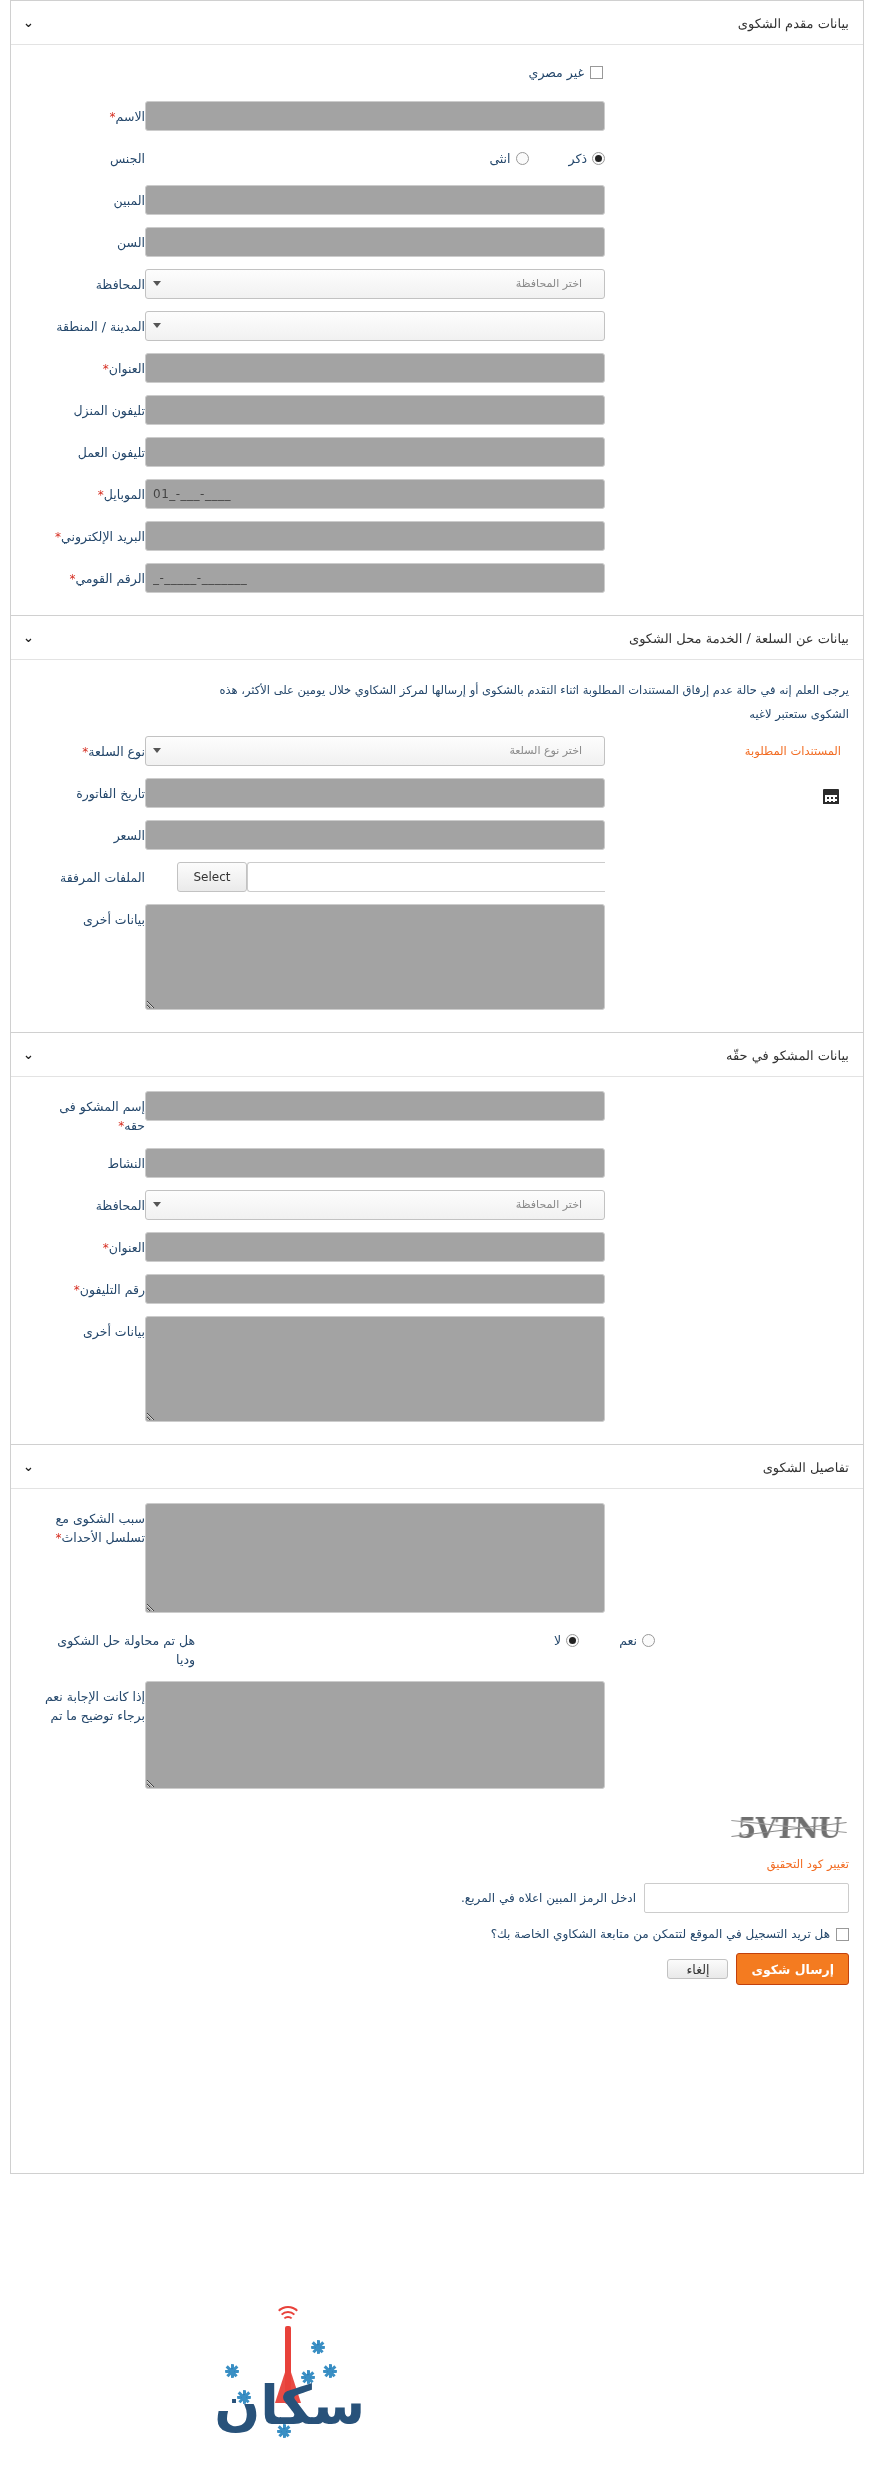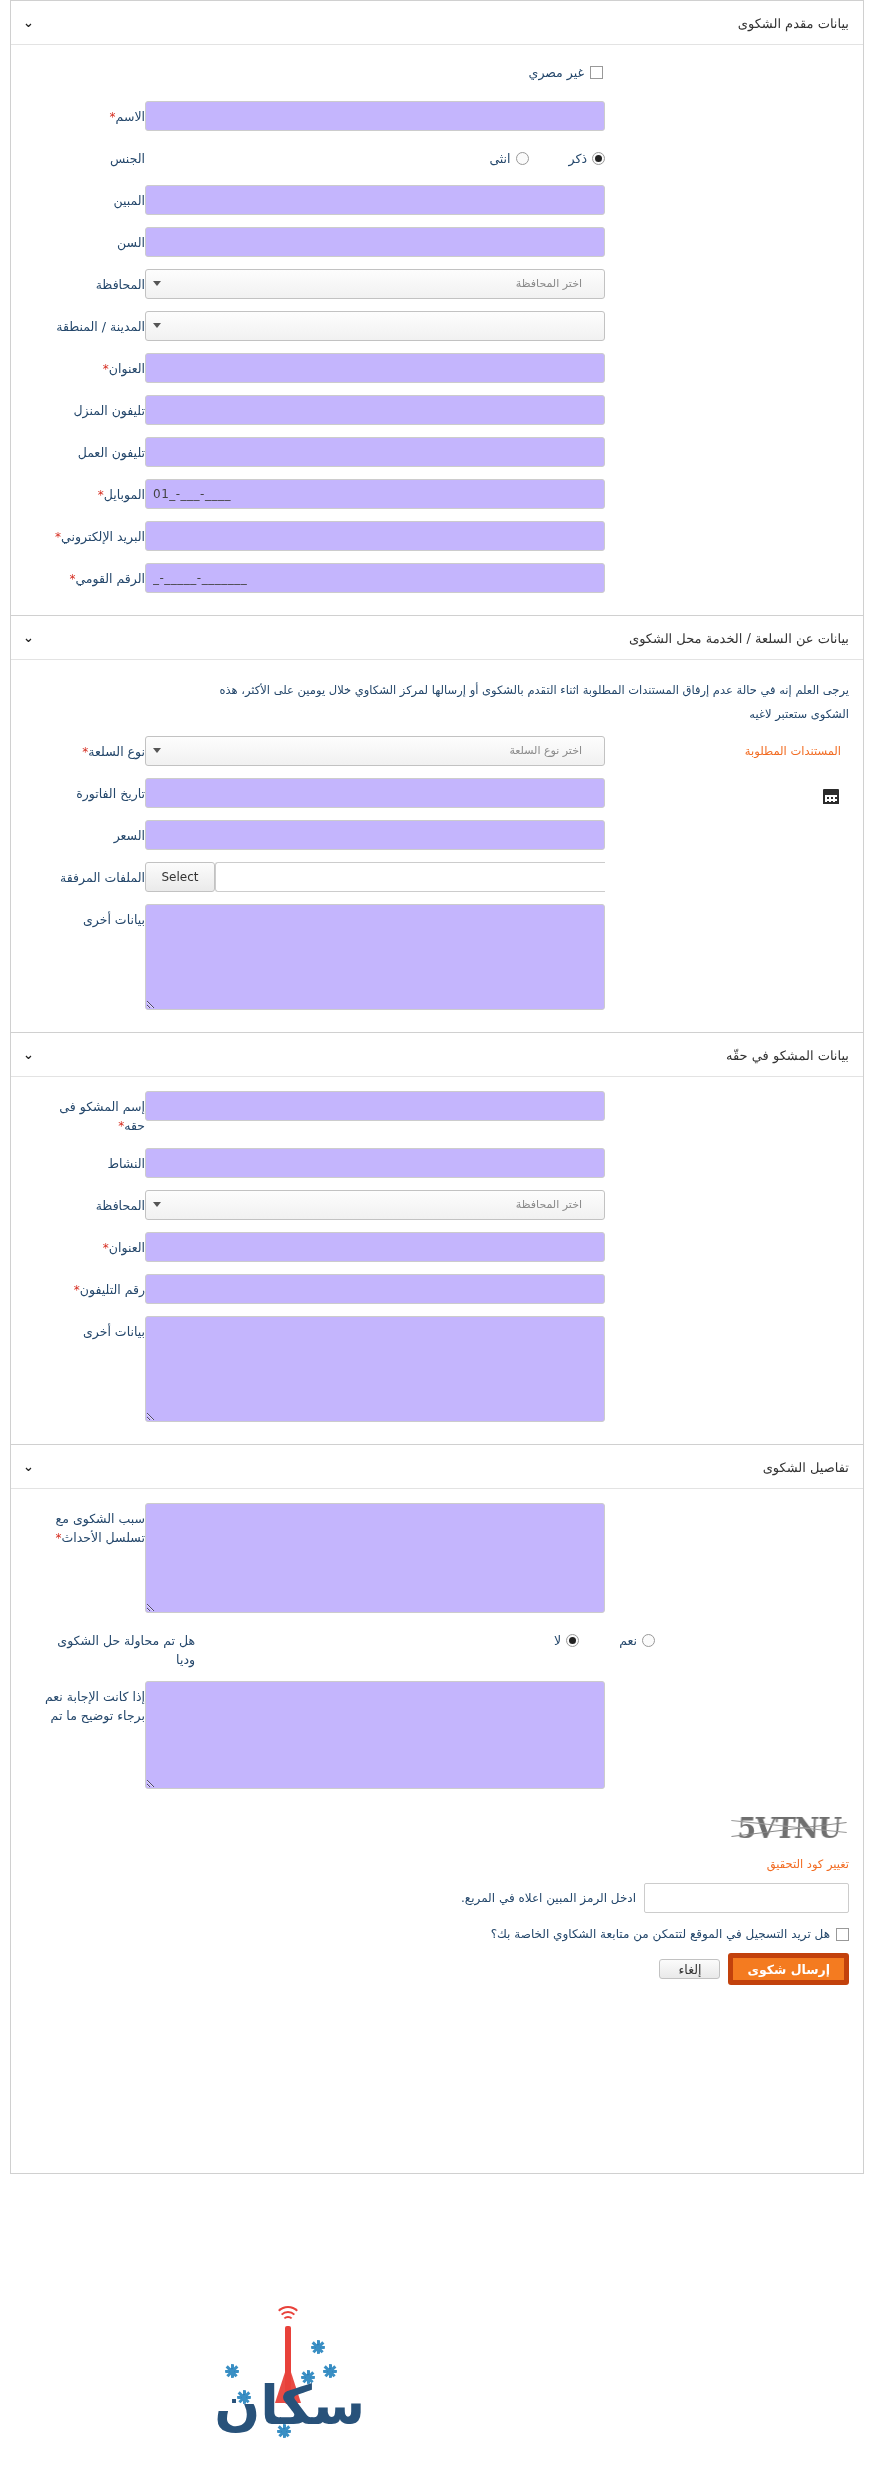--- a/index.html
+++ b/index.html
@@ -93,21 +93,21 @@
     align-items: center;
     min-height: 30px;
   }
 
   
   .inp {
     width: 100%;
     height: 30px;
     border: 1px solid #ccc;
     border-radius: 3px;
-    background: #c4b5fd;
+    background: #a3a3a3;
     padding: 0 7px;
     font-size: 12px;
     color: #333;
     outline: none;
     font-family: "DejaVu Sans", "Liberation Sans", sans-serif;
   }
   .inp.mask { direction: ltr; text-align: left; letter-spacing: .5px; color:#444; }
   textarea.inp {
     height: 100px;
     padding: 6px 7px;
@@ -152,20 +152,21 @@
     height: 30px;
     min-width: 70px;
     border: 1px solid #c2c2c2;
     border-radius: 3px;
     background: linear-gradient(to bottom, #fcfcfc 0%, #eaeaea 100%);
     font-size: 12px;
     color: #333;
     cursor: pointer;
     font-family: "DejaVu Sans", "Liberation Sans", sans-serif;
     padding: 0 14px;
+    margin-left: 32px;
   }
   .file-field {
     flex: 1;
     height: 30px;
     border: 1px solid #ccc;
     border-right: none;
     border-radius: 3px 0 0 3px;
     background: #fff;
   }
 
@@ -321,21 +322,21 @@
     display:flex; align-items:center; gap:6px;
     padding: 14px 14px 0 14px;
     font-size: 12px; color:#24476b;
   }
   .btn-row {
     display:flex; align-items:center; gap:8px;
     padding: 12px 14px 20px 14px;
   }
   .btn-primary {
     background:#f47b20;
-    border:5px solid #c2410c;
+    border:1px solid #c2410c;
     color:#fff;
     font-size:12.5px;
     font-weight:bold;
     padding:0 14px;
     height:32px;
     border-radius:3px;
     cursor:pointer;
     font-family: "DejaVu Sans", "Liberation Sans", sans-serif;
   }
   .btn-secondary {

